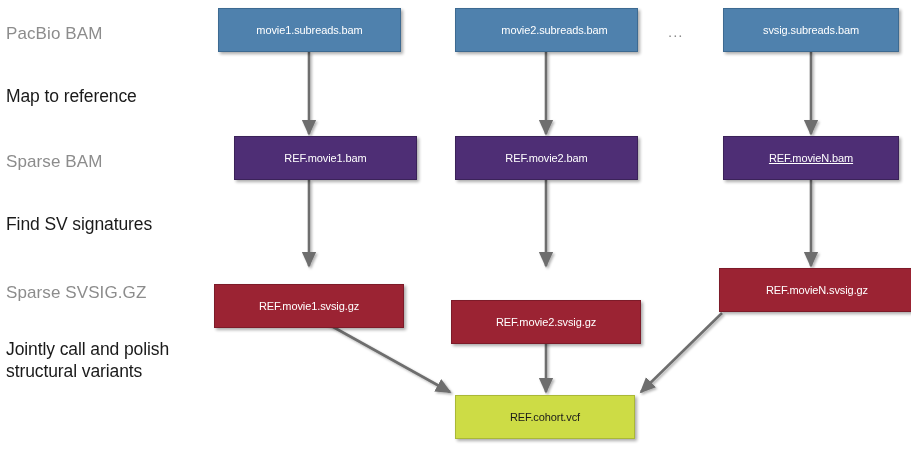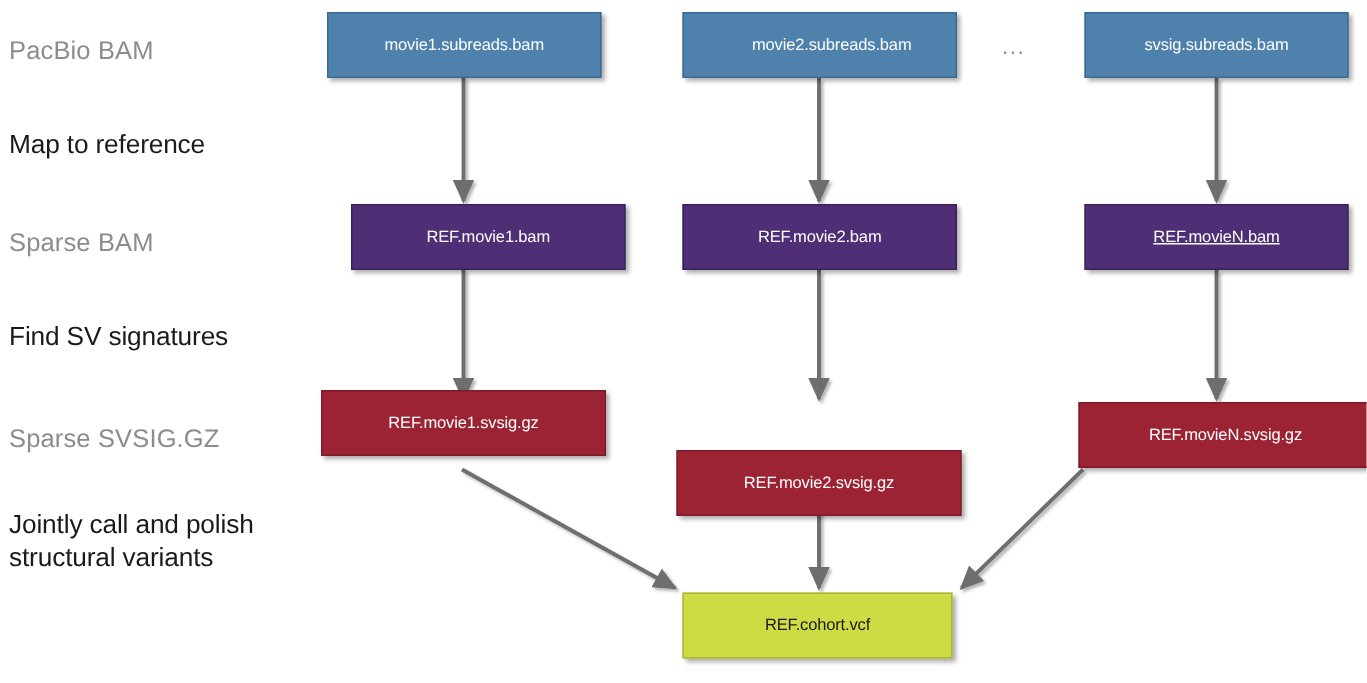--- a/index.html
+++ b/index.html
@@ -132,21 +132,21 @@
 structural variants</div>
     </div>
 
   <div id="node-layer">
       <div class="node blue" style="left: 218px; top: 8px; width: 183px; height: 44px;">movie1.subreads.bam</div>
       <div class="node blue" style="left: 455px; top: 8px; width: 183px; height: 44px; padding-left: 16px;">movie2.subreads.bam</div>
       <div class="node blue" style="left: 723px; top: 8px; width: 176px; height: 44px;">svsig.subreads.bam</div>
       <div class="node purple" style="left: 218px; top: 136px; width: 183px; height: 44px; margin-left: 16px;">REF.movie1.bam</div>
       <div class="node purple" style="left: 455px; top: 136px; width: 183px; height: 44px;">REF.movie2.bam</div>
       <div class="node purple" style="left: 723px; top: 136px; width: 176px; height: 44px; text-decoration: underline;">REF.movieN.bam</div>
-      <div class="node red" style="left: 214px; top: 260px; width: 190px; height: 44px;">REF.movie1.svsig.gz</div>
+      <div class="node red" style="left: 214px; top: 284px; width: 190px; height: 44px;">REF.movie1.svsig.gz</div>
       <div class="node red" style="left: 451px; top: 268px; width: 190px; height: 44px; margin-top: 32px;">REF.movie2.svsig.gz</div>
       <div class="node red" style="left: 719px; top: 268px; width: 196px; height: 44px;">REF.movieN.svsig.gz</div>
       <div class="node lime" style="left: 455px; top: 395px; width: 180px; height: 44px;">REF.cohort.vcf</div>
     </div>
 
   <span class="ellipsis" style="left: 668px; top: 23px;">...</span>
 
 </div>
 
 </body></html>

